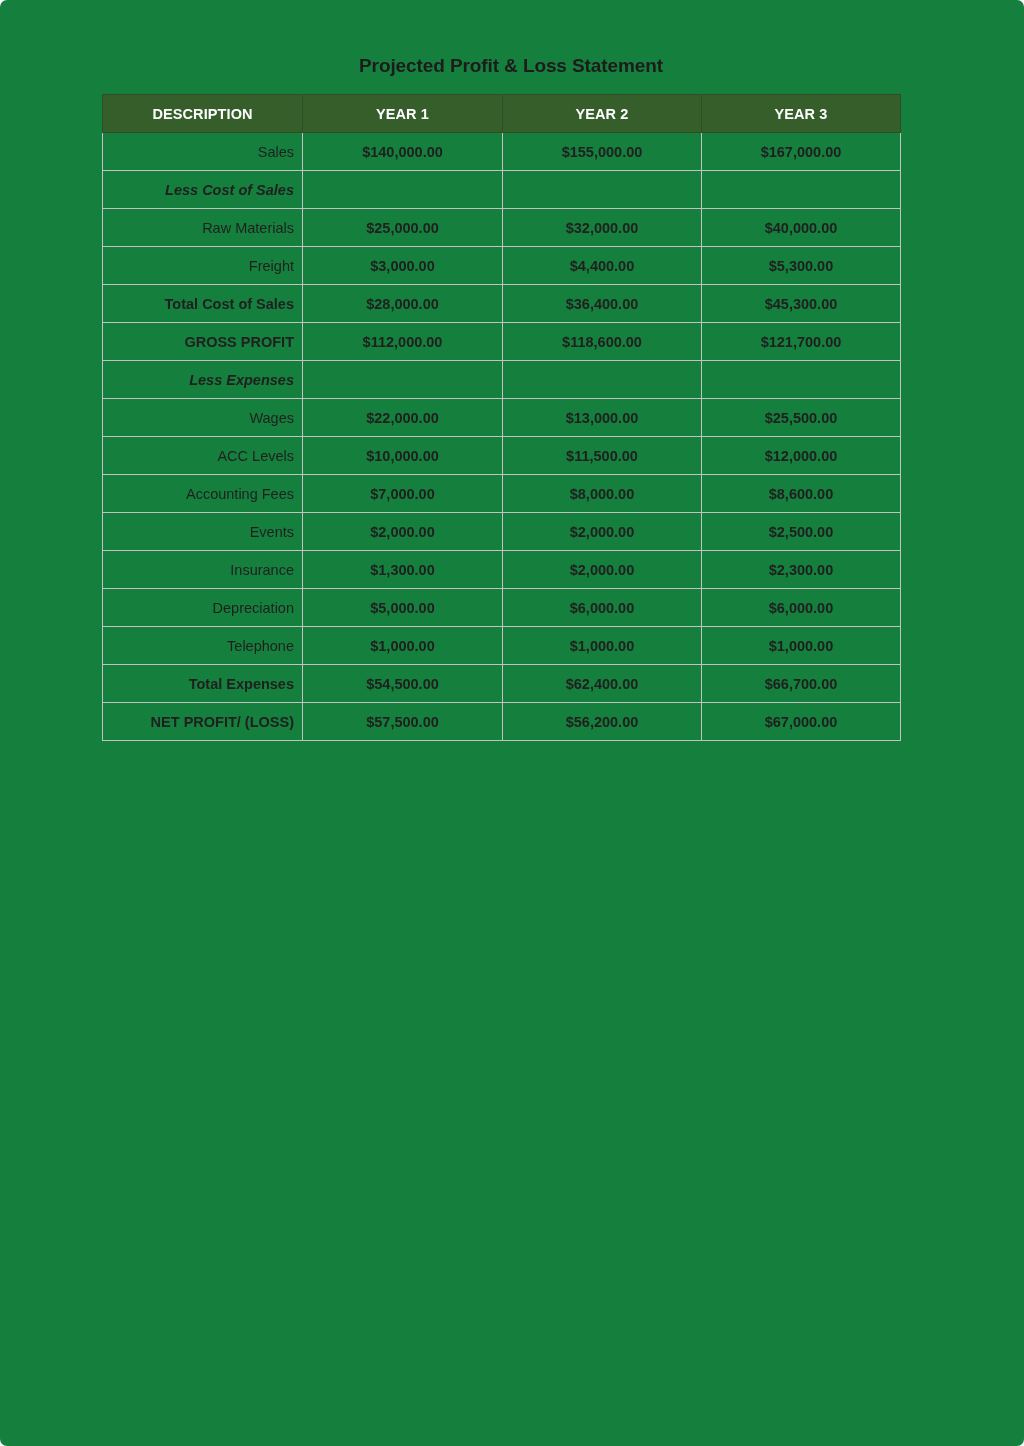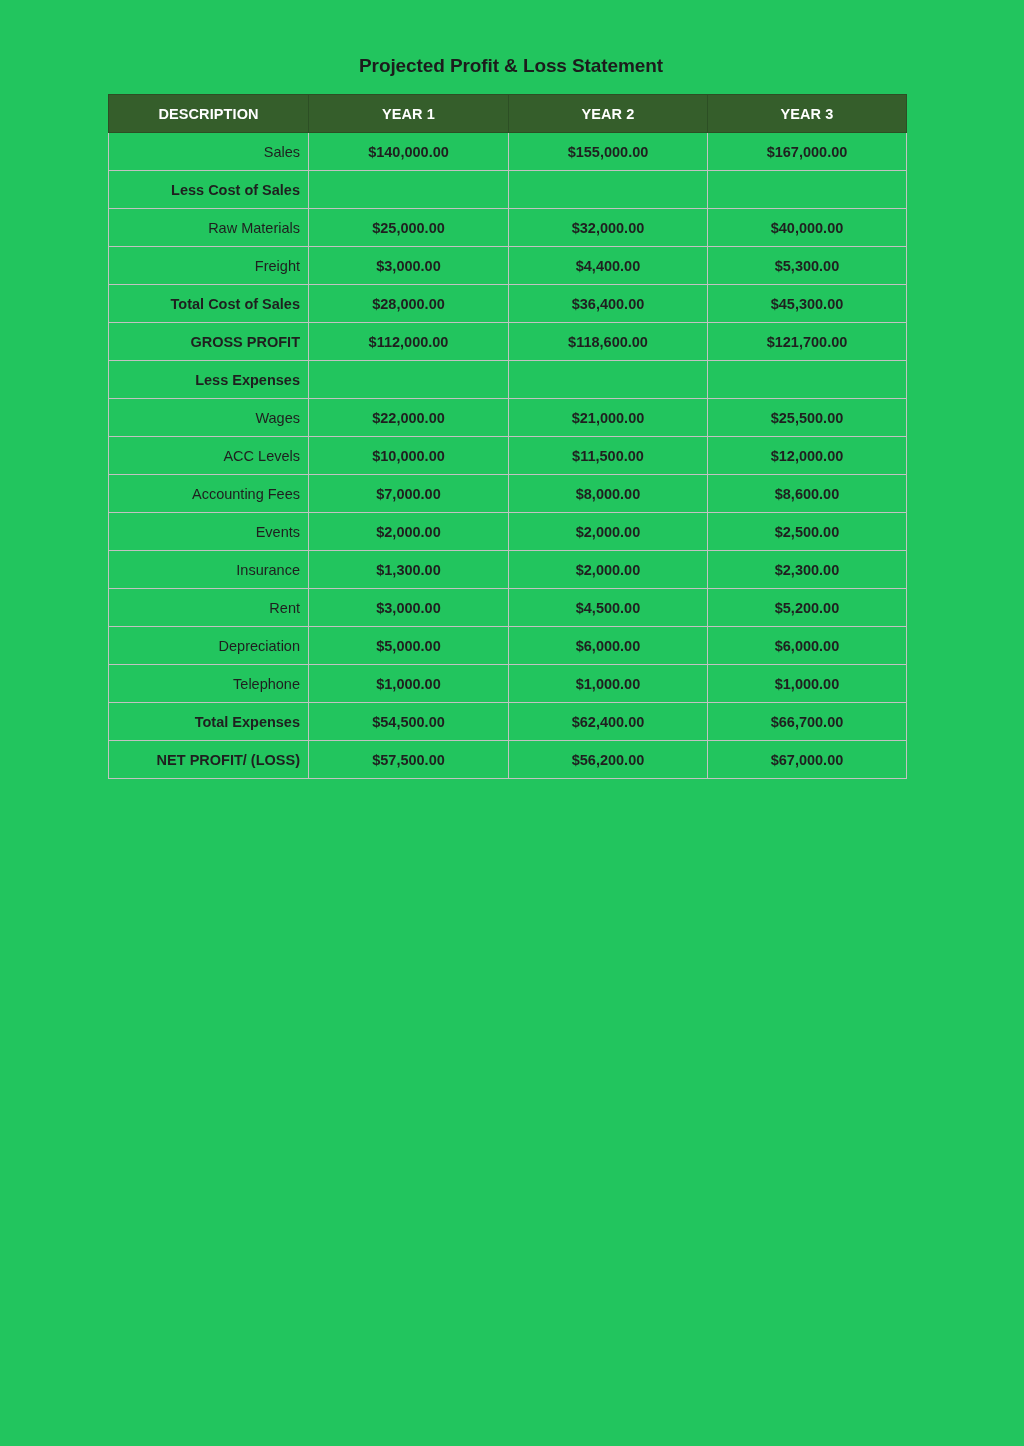--- a/index.html
+++ b/index.html
@@ -11,38 +11,39 @@
     width: 1024px;
     height: 1446px;
     font-family: "Liberation Sans", sans-serif;
     color: #1a1a1a;
     -webkit-font-smoothing: antialiased;
   }
   .page {
     position: relative;
     width: 1024px;
     height: 1446px;
-    background: #22c55e;
+    background: #15803d;
     box-sizing: border-box;
+    border-radius: 7px;
   }
   .doc-title {
     position: absolute;
     left: 112px;
     top: 54px;
     width: 798px;
     text-align: center;
     font-size: 19px;
     font-weight: bold;
     letter-spacing: -0.1px;
     color: #1c1c1c;
     line-height: 24px;
   }
   .pl-table {
     position: absolute;
-    left: 108px;
+    left: 102px;
     top: 94px;
     width: 798px;
     border-collapse: collapse;
     table-layout: fixed;
     font-size: 14.5px;
   }
   .pl-table col.c-desc  { width: 200px; }
   .pl-table col.c-y1    { width: 200px; }
   .pl-table col.c-y2    { width: 199px; }
   .pl-table col.c-y3    { width: 199px; }
@@ -71,20 +72,21 @@
     color: #1f1f1f;
     font-weight: normal;
   }
   td.num {
     text-align: center;
     color: #1f1f1f;
     font-weight: bold;
   }
   tr.section td.desc {
     font-weight: bold;
+    font-style: italic;
     padding-left: 41px;
   }
   tr.total td.desc,
   tr.total td.num {
     font-weight: bold;
   }
 </style>
 </head>
 <body>
 
@@ -146,21 +148,21 @@
         </tr>
         <tr class="section">
           <td class="desc">Less Expenses</td>
           <td class="num"></td>
           <td class="num"></td>
           <td class="num"></td>
         </tr>
         <tr class="normal">
           <td class="desc">Wages</td>
           <td class="num">$22,000.00</td>
-          <td class="num">$21,000.00</td>
+          <td class="num">$13,000.00</td>
           <td class="num">$25,500.00</td>
         </tr>
         <tr class="normal">
           <td class="desc">ACC Levels</td>
           <td class="num">$10,000.00</td>
           <td class="num">$11,500.00</td>
           <td class="num">$12,000.00</td>
         </tr>
         <tr class="normal">
           <td class="desc">Accounting Fees</td>
@@ -174,26 +176,20 @@
           <td class="num">$2,000.00</td>
           <td class="num">$2,500.00</td>
         </tr>
         <tr class="normal">
           <td class="desc">Insurance</td>
           <td class="num">$1,300.00</td>
           <td class="num">$2,000.00</td>
           <td class="num">$2,300.00</td>
         </tr>
         <tr class="normal">
-          <td class="desc">Rent</td>
-          <td class="num">$3,000.00</td>
-          <td class="num">$4,500.00</td>
-          <td class="num">$5,200.00</td>
-        </tr>
-        <tr class="normal">
           <td class="desc">Depreciation</td>
           <td class="num">$5,000.00</td>
           <td class="num">$6,000.00</td>
           <td class="num">$6,000.00</td>
         </tr>
         <tr class="normal">
           <td class="desc">Telephone</td>
           <td class="num">$1,000.00</td>
           <td class="num">$1,000.00</td>
           <td class="num">$1,000.00</td>

